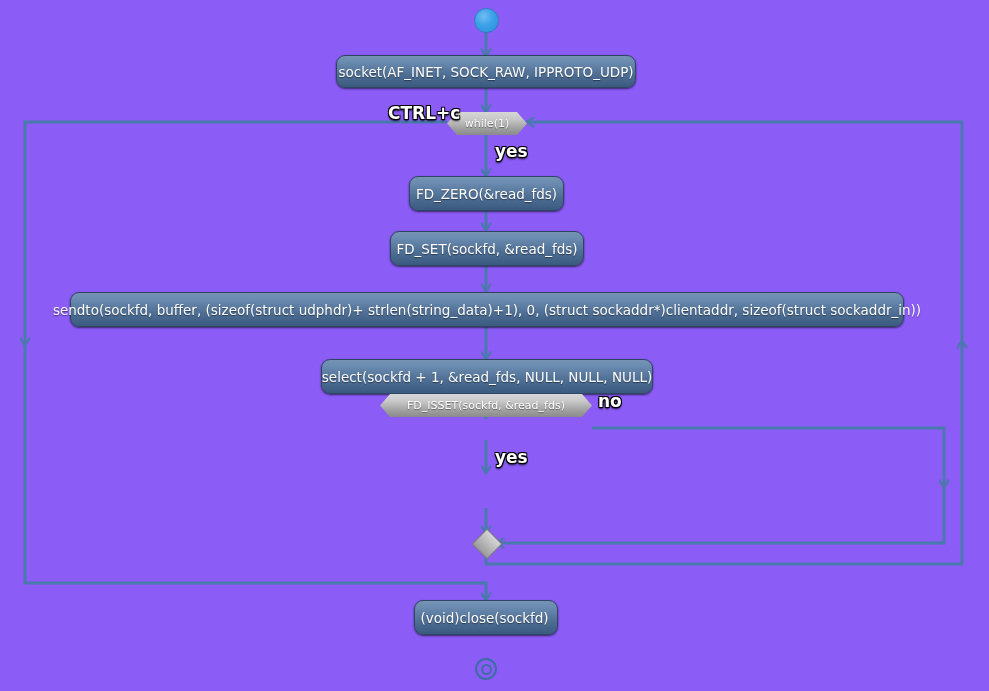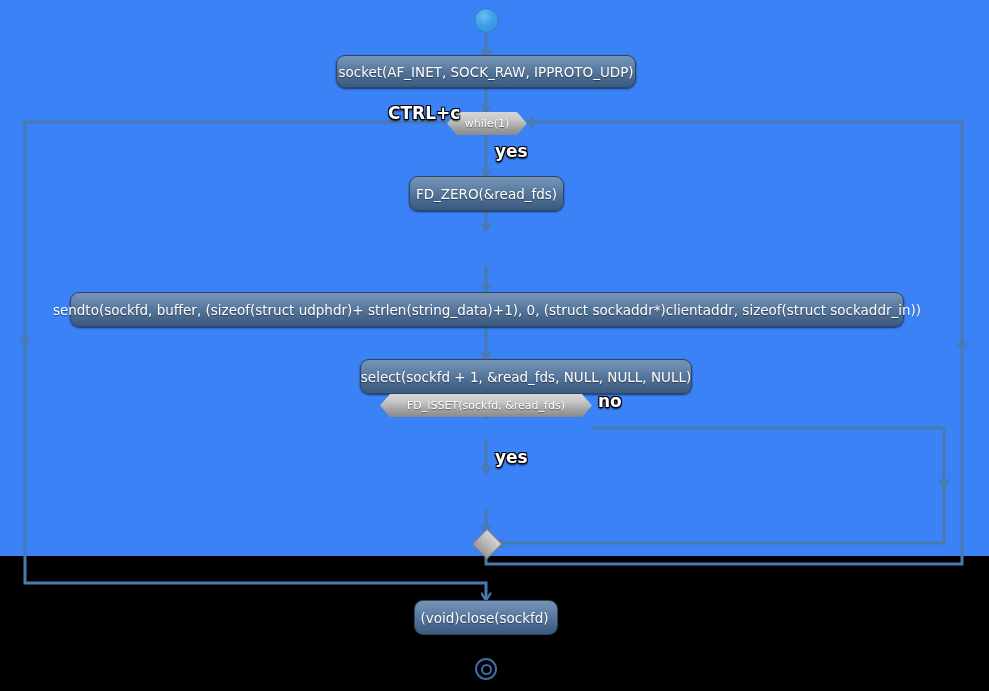--- a/index.html
+++ b/index.html
@@ -9,22 +9,22 @@
   }
   body {
     width: 989px;
     height: 691px;
     overflow: hidden;
     font-family: "DejaVu Sans", "Liberation Sans", sans-serif;
   }
   #canvas {
     position: relative;
     width: 989px;
-    height: 556px;
-    background: #3b82f6;
+    height: 691px;
+    background: #8b5cf6;
   }
   #edges {
     position: absolute;
     left: 0; top: 0;
     width: 989px;
     height: 691px;
   }
   .node {
     position: absolute;
     box-sizing: border-box;
@@ -139,24 +139,25 @@
   </svg>
 
   <div class="dot-start" style="left:474px; top:8px;"></div>
 
   <div class="node act" style="left:336px; top:55px; width:300px; height:33px;">socket(AF_INET, SOCK_RAW, IPPROTO_UDP)</div>
 
   <div class="node hex" style="left:447px; top:112px; width:80px; height:23px;">while(1)</div>
 
   <div class="node act" style="left:409px; top:176px; width:155px; height:35px;">FD_ZERO(&amp;read_fds)</div>
 
+  <div class="node act" style="left:390px; top:231px; width:194px; height:35px;">FD_SET(sockfd, &amp;read_fds)</div>
 
   <div class="node act" style="left:70px; top:292px; width:834px; height:35px;">sendto(sockfd, buffer, (sizeof(struct udphdr)+ strlen(string_data)+1), 0, (struct sockaddr*)clientaddr, sizeof(struct sockaddr_in))</div>
 
-  <div class="node act" style="left:321px; top:359px; width:332px; height:35px;margin-left:39px;">select(sockfd + 1, &amp;read_fds, NULL, NULL, NULL)</div>
+  <div class="node act" style="left:321px; top:359px; width:332px; height:35px;">select(sockfd + 1, &amp;read_fds, NULL, NULL, NULL)</div>
 
   <div class="node hex" style="left:380px; top:394px; width:212px; height:23px;">FD_ISSET(sockfd, &amp;read_fds)</div>
 
 
   <div style="position:absolute; left:476px; top:533px; width:20px; height:20px;
               background:linear-gradient(to bottom,#d6d6d6,#9a9a9a);
               transform:rotate(45deg); border:1px solid #7e7e7e;"></div>
 
   <div class="node act" style="left:414px; top:600px; width:144px; height:35px;padding-left:9px;">(void)close(sockfd)</div>
 

